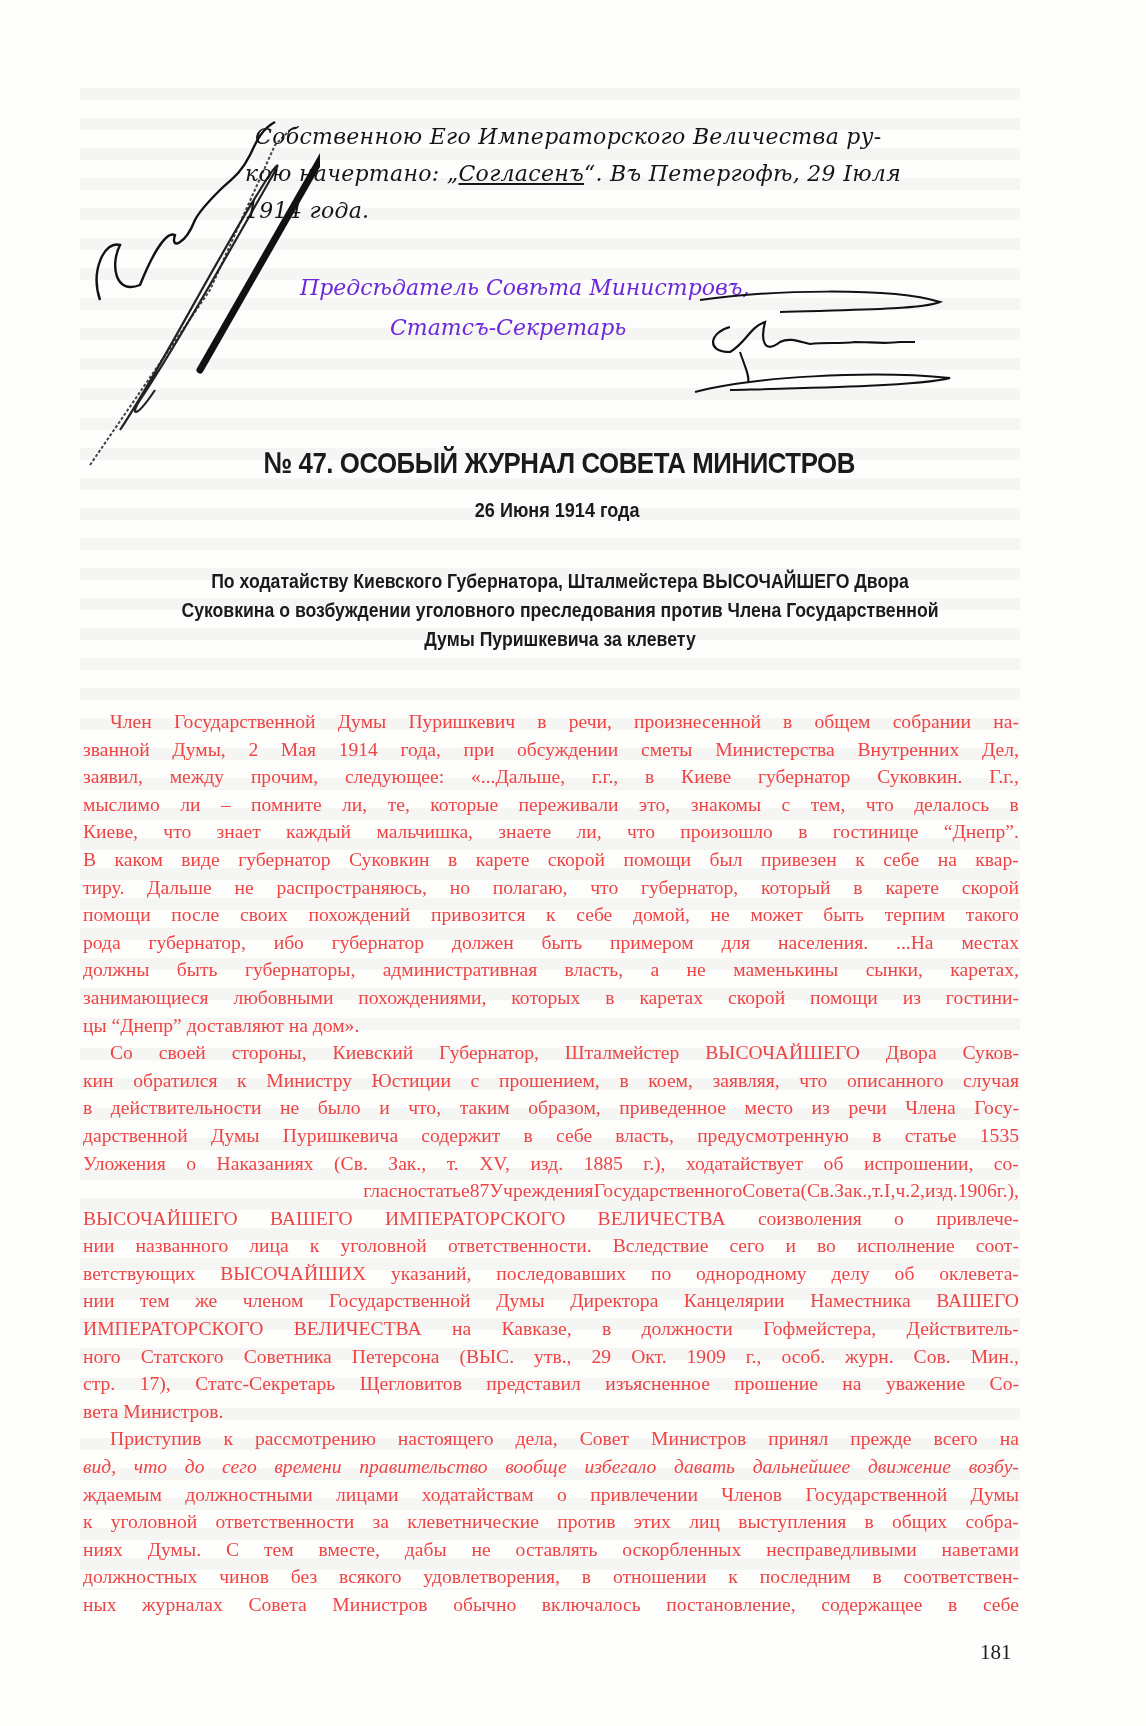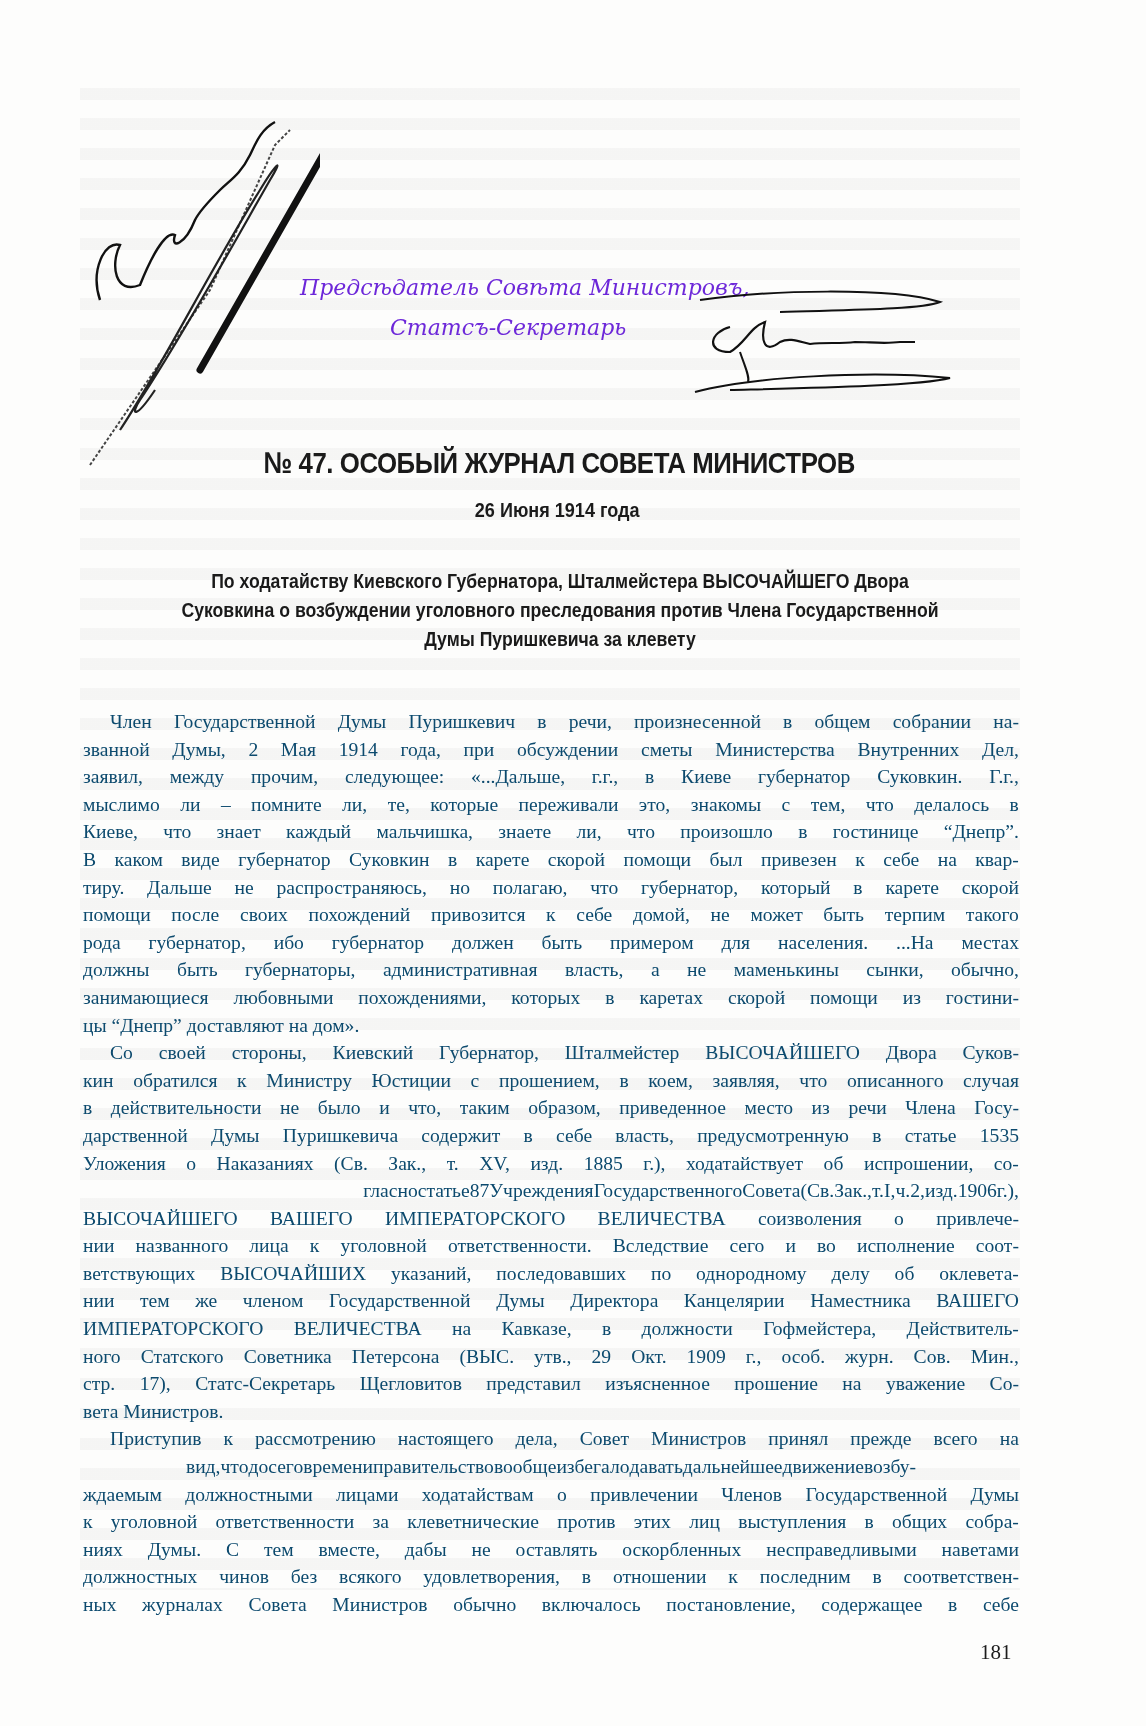--- a/index.html
+++ b/index.html
@@ -127,21 +127,21 @@
 
     
     .body-text {
       position: absolute;
       left: 83px;
       top: 708px;
       width: 936px;
       font-family: "Liberation Serif", serif;
       font-size: 19.6px;
       line-height: 27.6px;
-      color: #0c4a6e;
+      color: #ef4444;
     }
     .body-text .line {
       display: block;
       white-space: nowrap;
       text-align: justify;
       text-align-last: justify;
       height: 27.6px;
     }
     .body-text .line.last {
       text-align-last: left;
@@ -165,20 +165,25 @@
 <div class="page">
   <div class="bleed"></div>
 
   <svg class="margin-sig" viewBox="0 0 260 400">
     <path d="M30 395 L150 220 L215 75 L230 60" stroke="#444" stroke-width="2" fill="none" stroke-dasharray="3 2"></path>
     <path d="M60 360 C100 300, 150 200, 200 120 C215 95, 225 85, 210 110 C170 180, 120 270, 80 330 C70 345, 75 350, 95 320" stroke="#222" stroke-width="2.2" fill="none"></path>
     <path d="M140 300 L300 20" stroke="#111" stroke-width="7" fill="none" stroke-linecap="round"></path>
     <path d="M40 230 C30 200, 45 170, 60 175 C50 195, 55 225, 80 215 C90 190, 105 160, 115 165 C110 180, 125 175, 135 150 C140 140, 150 130, 160 120 C170 110, 180 105, 190 85 C195 75, 200 60, 215 52" stroke="#111" stroke-width="2.4" fill="none"></path>
   </svg>
 
+  <div class="resolution">
+    <div class="l1">Собственною Его Императорского Величества ру-</div>
+    <div class="l2"><span>кою начертано: „</span><span class="u">Согласенъ</span><span>“. Въ Петергофѣ, 29 Іюля</span></div>
+    <div class="l3">1914 года.</div>
+  </div>
 
   <div class="sign-block">
     <div class="l1">Предсѣдатель Совѣта Министровъ,</div>
     <div class="l2">Статсъ-Секретарь</div>
   </div>
 
   <svg class="sig-scribble" viewBox="0 0 270 120">
     <path d="M10 18 C80 8, 200 5, 250 20 C230 28, 150 28, 90 30" stroke="#111" stroke-width="2" fill="none"></path>
     <path d="M40 45 C20 50, 15 70, 40 70 C55 62, 60 45, 75 40 C70 60, 75 72, 90 60 C100 55, 110 60, 120 62 C135 60, 150 62, 165 60 C180 60, 195 62, 210 60 L225 60" stroke="#111" stroke-width="2.2" fill="none"></path>
     <path d="M50 70 C55 85, 60 95, 58 100" stroke="#111" stroke-width="2" fill="none"></path>
@@ -328,21 +333,21 @@
         <span class="line" style="display: flex; justify-content: space-between;">
           <span>должны</span>
           <span>быть</span>
           <span>губернаторы,</span>
           <span>административная</span>
           <span>власть,</span>
           <span>а</span>
           <span>не</span>
           <span>маменькины</span>
           <span>сынки,</span>
-          <span>обычно,</span>
+          <span>каретах,</span>
         </span>
         <span class="line" style="display: flex; justify-content: space-between;">
           <span>занимающиеся</span>
           <span>любовными</span>
           <span>похождениями,</span>
           <span>которых</span>
           <span>в</span>
           <span>каретах</span>
           <span>скорой</span>
           <span>помощи</span>
@@ -533,21 +538,21 @@
           <span>рассмотрению</span>
           <span>настоящего</span>
           <span>дела,</span>
           <span>Совет</span>
           <span>Министров</span>
           <span>принял</span>
           <span>прежде</span>
           <span>всего</span>
           <span>на</span>
         </span>
-        <span class="line" style="display: flex; justify-content: center;">
+        <span class="line" style="display: flex; justify-content: space-between; font-style: italic;">
           <span>вид,</span>
           <span>что</span>
           <span>до</span>
           <span>сего</span>
           <span>времени</span>
           <span>правительство</span>
           <span>вообще</span>
           <span>избегало</span>
           <span>давать</span>
           <span>дальнейшее</span>

